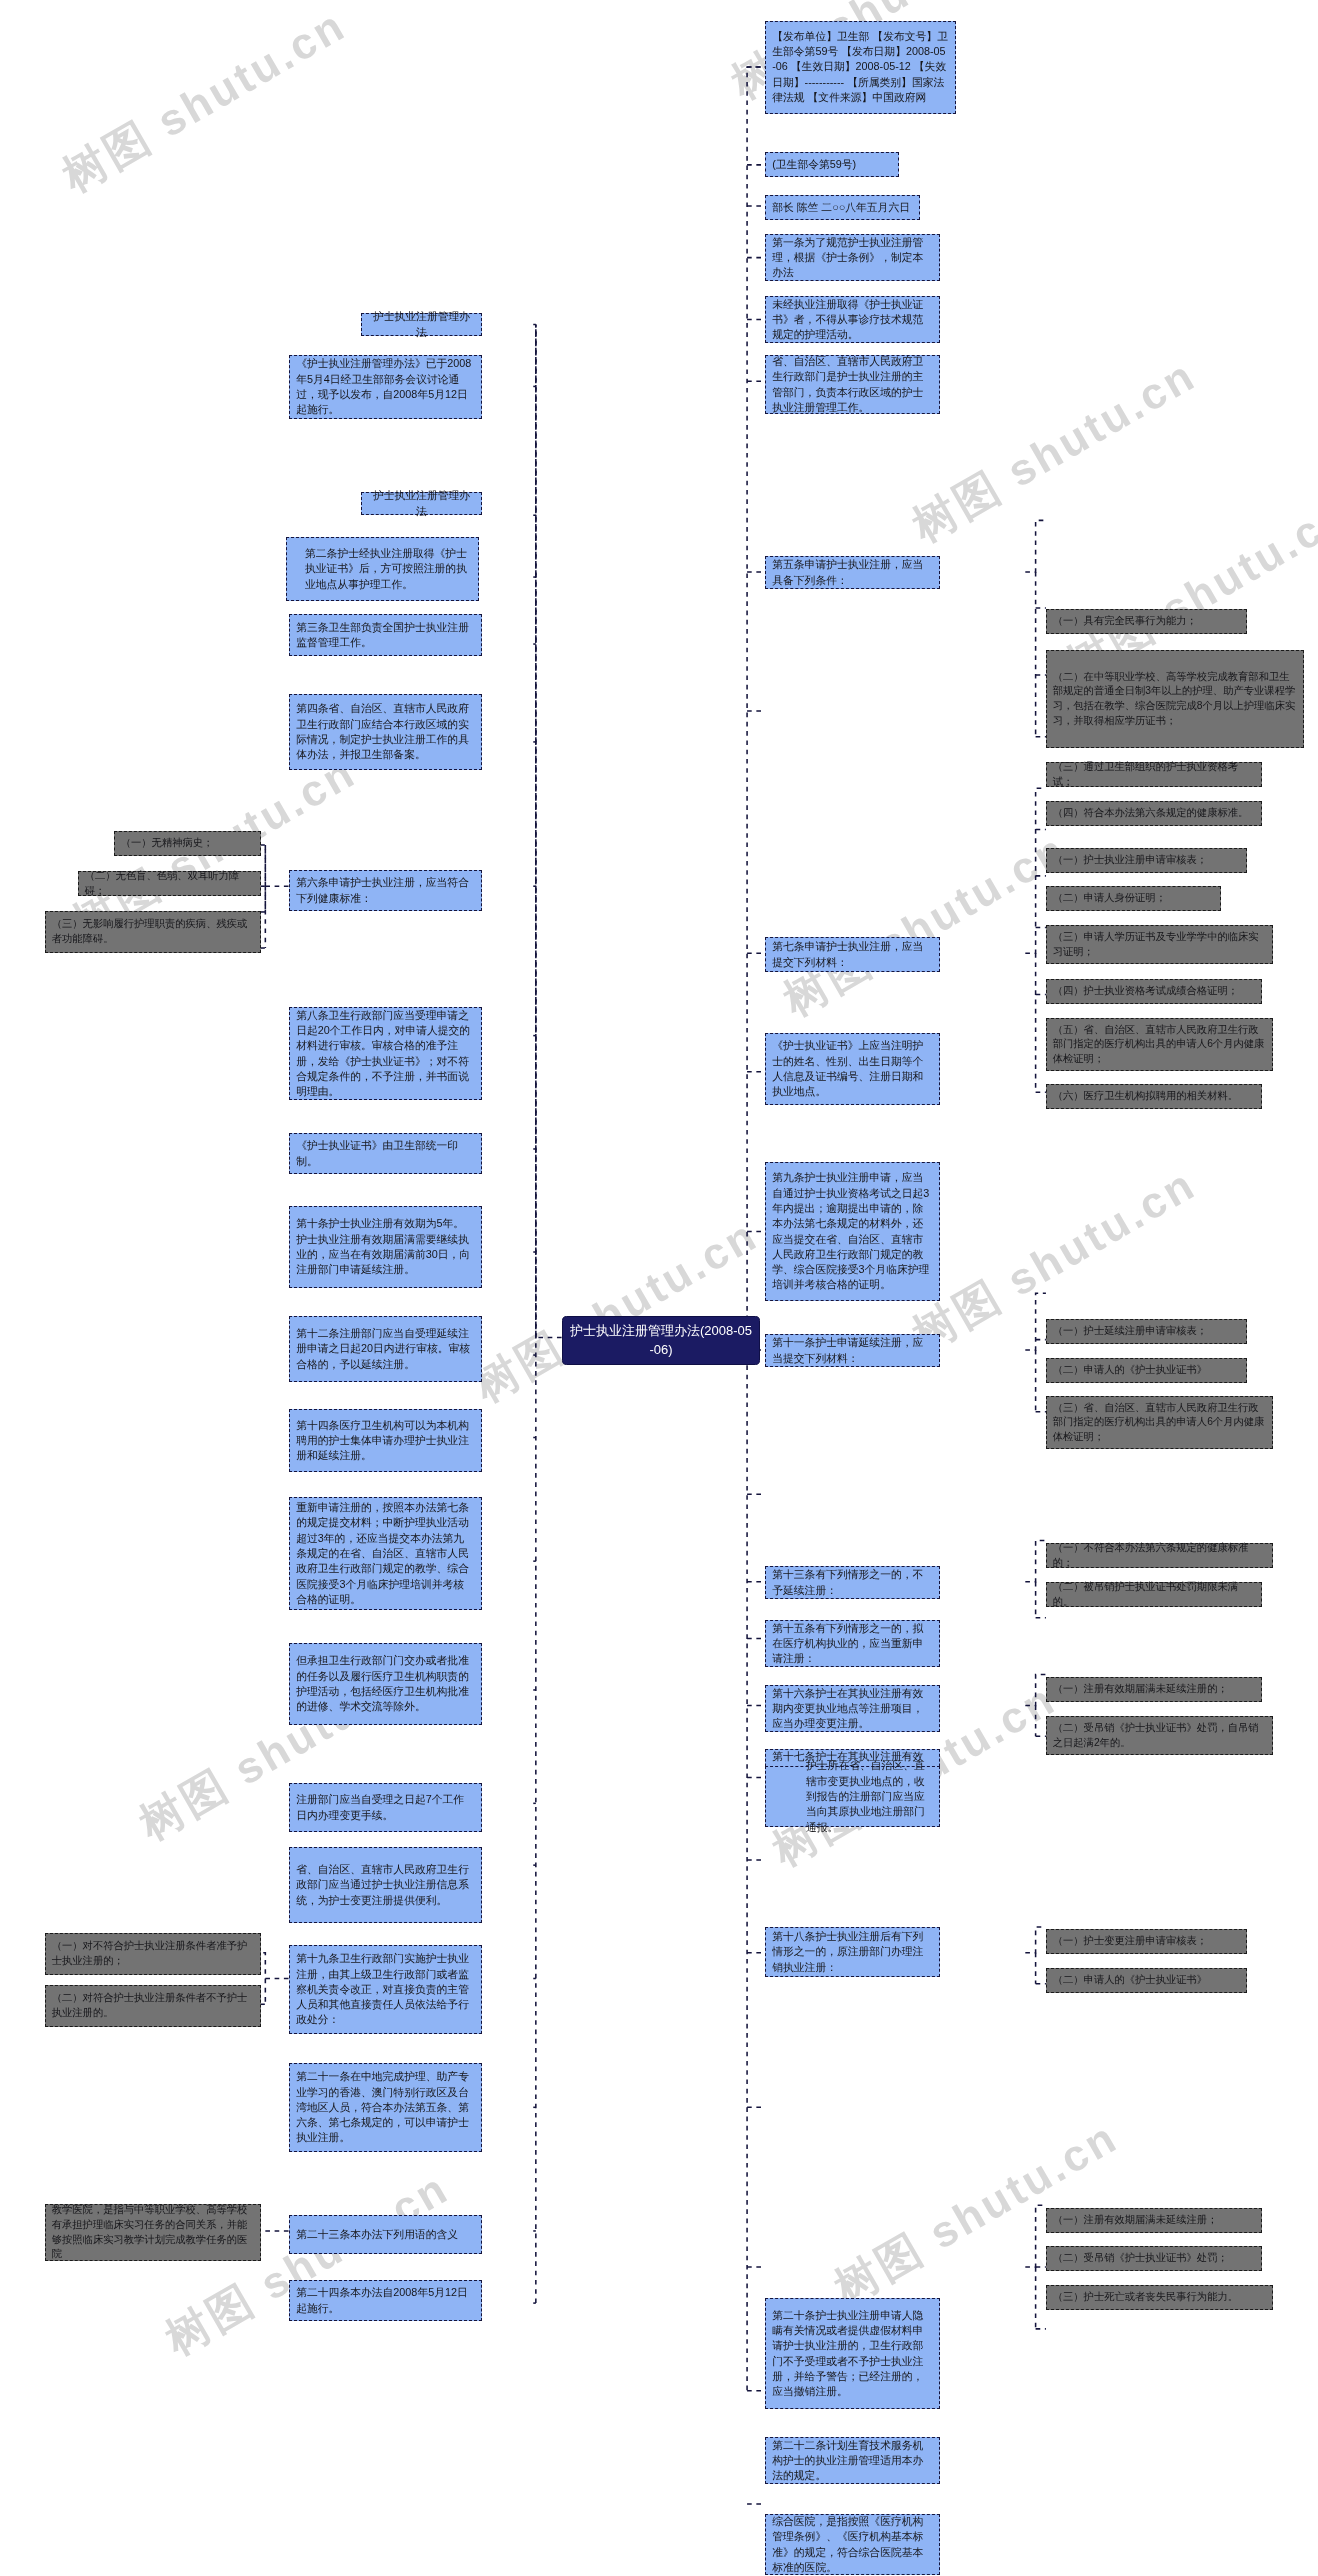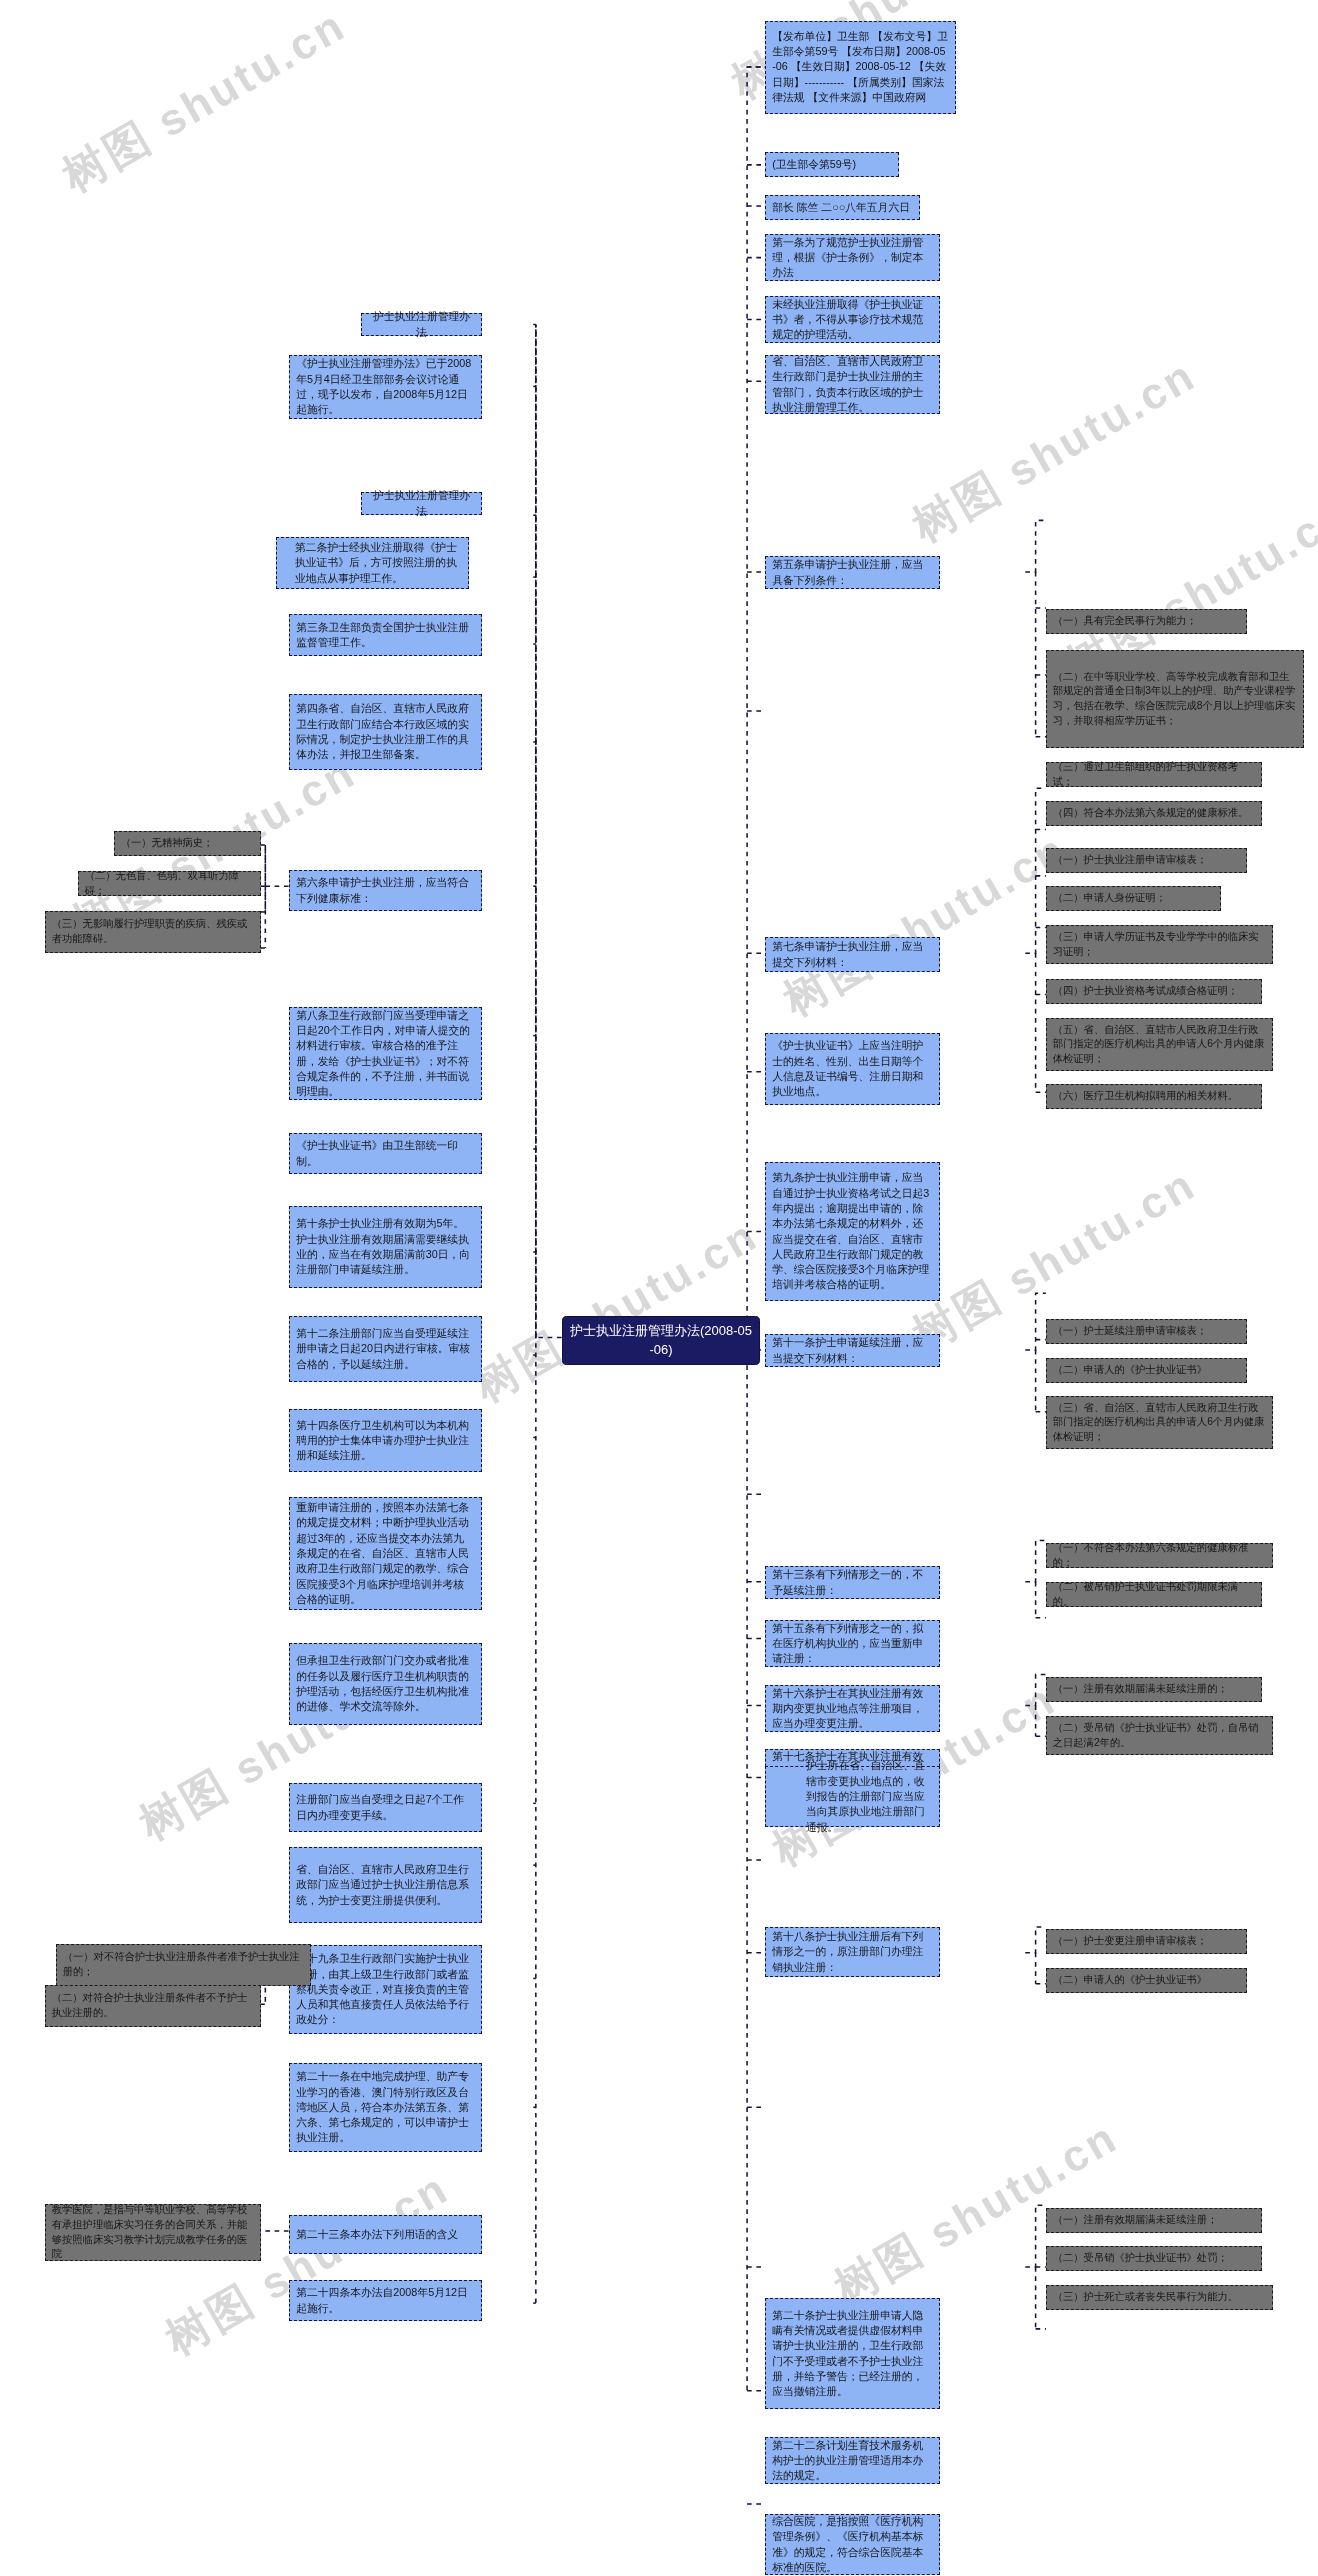--- a/index.html
+++ b/index.html
@@ -270,21 +270,21 @@
 
   <div class="node blue center" style="left:361px; top:313px; width:121px; height:23px;">
       <span class="txt">护士执业注册管理办法</span>
     </div>
   <div class="node blue" style="left:289px; top:355px; width:193px; height:64px;">
       <span class="txt">《护士执业注册管理办法》已于2008年5月4日经卫生部部务会议讨论通过，现予以发布，自2008年5月12日起施行。</span>
     </div>
   <div class="node blue center" style="left:361px; top:492px; width:121px; height:23px;">
       <span class="txt">护士执业注册管理办法</span>
     </div>
-  <div class="node blue" style="left:276px; top:537px; width:193px; height:52px;padding-left:18px;">
+  <div class="node blue" style="left:286px; top:537px; width:193px; height:64px;padding-left:18px;">
       <span class="txt">第二条护士经执业注册取得《护士执业证书》后，方可按照注册的执业地点从事护理工作。</span>
     </div>
   <div class="node blue" style="left:289px; top:614px; width:193px; height:42px;">
       <span class="txt">第三条卫生部负责全国护士执业注册监督管理工作。</span>
     </div>
   <div class="node blue" style="left:289px; top:694px; width:193px; height:76px;">
       <span class="txt">第四条省、自治区、直辖市人民政府卫生行政部门应结合本行政区域的实际情况，制定护士执业注册工作的具体办法，并报卫生部备案。</span>
     </div>
   <div class="node blue" style="left:289px; top:870px; width:193px; height:41px;">
       <span class="txt">第六条申请护士执业注册，应当符合下列健康标准：</span>
@@ -405,21 +405,21 @@
   <div class="node white" style="left:114px; top:831px; width:147px; height:25px;">
       <span class="txt">（一）无精神病史；</span>
     </div>
   <div class="node white" style="left:78px; top:871px; width:183px; height:25px;">
       <span class="txt">（二）无色盲、色弱、双耳听力障碍；</span>
     </div>
   <div class="node white" style="left:45px; top:911px; width:216px; height:42px;">
       <span class="txt">（三）无影响履行护理职责的疾病、残疾或者功能障碍。</span>
     </div>
 
-  <div class="node white" style="left:56px; top:1933px; width:255px; height:42px;margin-top:11px;">
+  <div class="node white" style="left:45px; top:1933px; width:216px; height:42px;">
       <span class="txt">（一）对不符合护士执业注册条件者准予护士执业注册的；</span>
     </div>
   <div class="node white" style="left:45px; top:1985px; width:216px; height:42px;">
       <span class="txt">（二）对符合护士执业注册条件者不予护士执业注册的。</span>
     </div>
 
   <div class="node white" style="left:45px; top:2204px; width:216px; height:57px;">
       <span class="txt">教学医院，是指与中等职业学校、高等学校有承担护理临床实习任务的合同关系，并能够按照临床实习教学计划完成教学任务的医院</span>
     </div>
 

